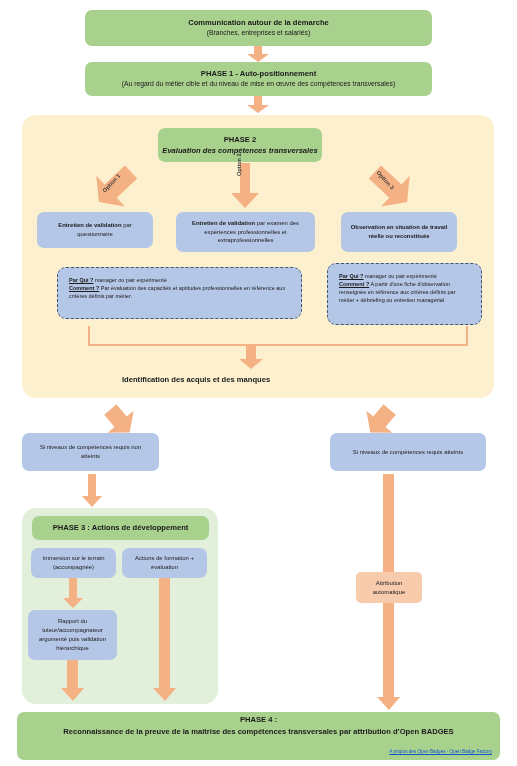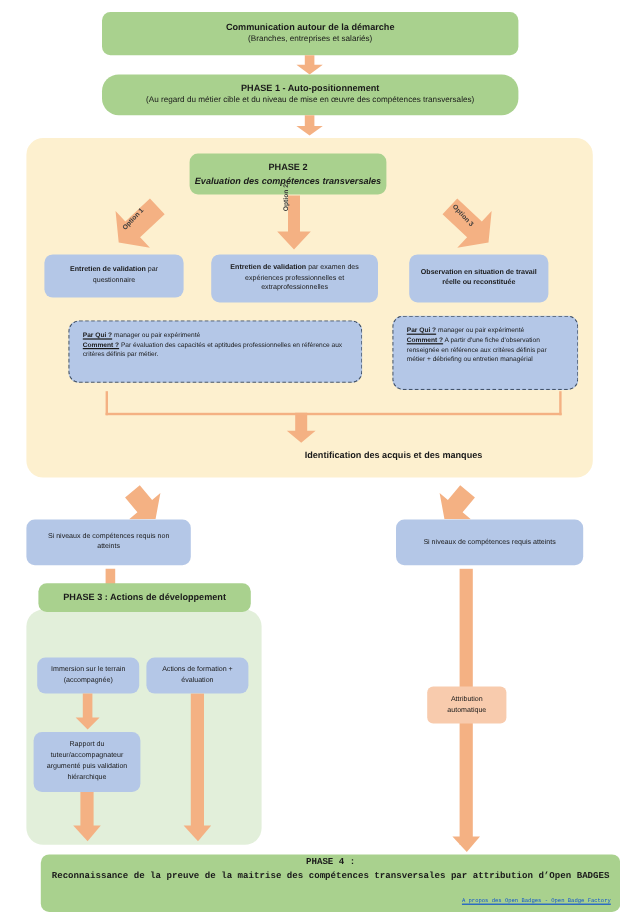--- a/index.html
+++ b/index.html
@@ -51,21 +51,21 @@
 
   <div class="abs green-box" style="left:85px;top:10px;width:347px;height:36px;">
     <div class="l1">Communication autour de la démarche</div>
     <div class="l2" style="margin-top:2px;">(Branches, entreprises et salariés)</div>
   </div>
 
   <svg class="abs arrow" style="left:246px;top:46px;" width="24" height="16" viewBox="0 0 24 16">
     <polygon class="afill" points="8,0 16,0 16,8 23,8 12,16 1,8 8,8"></polygon>
   </svg>
 
-  <div class="abs green-box" style="left:85px;top:62px;width:347px;height:34px;border-radius:14px;">
+  <div class="abs green-box" style="left:85px;top:62px;width:347px;height:34px;">
     <div class="l1">PHASE 1 - Auto-positionnement</div>
     <div class="l2" style="margin-top:2px;">(Au regard du métier cible et du niveau de mise en œuvre des compétences transversales)</div>
   </div>
 
   <svg class="abs arrow" style="left:246px;top:96px;" width="24" height="17" viewBox="0 0 24 17">
     <polygon class="afill" points="8,0 16,0 16,9 23,9 12,17 1,9 8,9"></polygon>
   </svg>
 
   <div class="abs panel-cream" style="left:22px;top:115px;width:472px;height:283px;"></div>
 
@@ -124,21 +124,21 @@
   </div>
 
   <div class="abs bracket" style="left:88px;top:344px;width:380px;height:2px;"></div>
   <div class="abs bracket" style="left:88px;top:326px;width:2px;height:20px;"></div>
   <div class="abs bracket" style="left:466px;top:326px;width:2px;height:20px;"></div>
 
   <svg class="abs arrow" style="left:238px;top:344px;" width="26" height="26" viewBox="0 0 26 26">
     <polygon class="afill" points="8,0 18,0 18,15 25,15 13,25 1,15 8,15"></polygon>
   </svg>
 
-  <div class="abs l1" style="left:122px;top:375px;width:280px;text-align:right;">Identification des acquis et des manques</div>
+  <div class="abs l1" style="left:122px;top:375px;width:280px;text-align:left;">Identification des acquis et des manques</div>
 
   <svg class="abs arrow" style="left:97px;top:404px;" width="46" height="34" viewBox="0 0 46 34">
     <g transform="rotate(-40 23 17)">
       <polygon class="afill" points="15,2 31,2 31,18 40,18 23,32 6,18 15,18"></polygon>
     </g>
   </svg>
 
   <svg class="abs arrow" style="left:357px;top:404px;" width="46" height="34" viewBox="0 0 46 34">
     <g transform="rotate(40 23 17)">
       <polygon class="afill" points="15,2 31,2 31,18 40,18 23,32 6,18 15,18"></polygon>
@@ -157,21 +157,21 @@
     <polygon class="afill" points="7,0 15,0 15,22 21,22 11,33 1,22 7,22"></polygon>
   </svg>
 
   <div class="abs arrow-d" style="left:383px;top:474px;width:11px;height:230px;"></div>
   <svg class="abs arrow" style="left:377px;top:697px;" width="24" height="14" viewBox="0 0 24 14">
     <polygon class="afill" points="0,0 23,0 12,13"></polygon>
   </svg>
 
   <div class="abs panel-green-lt" style="left:22px;top:508px;width:196px;height:196px;"></div>
 
-  <div class="abs green-box" style="left:32px;top:486px;width:177px;height:24px;">
+  <div class="abs green-box" style="left:32px;top:516px;width:177px;height:24px;">
     <div class="l1">PHASE 3 : Actions de développement</div>
   </div>
 
   <div class="abs blue-box" style="left:31px;top:548px;width:85px;height:30px;padding:0 4px;">
     <div class="tiny6">Immersion sur le terrain (accompagnée)</div>
   </div>
 
   <div class="abs blue-box" style="left:122px;top:548px;width:85px;height:30px;padding:0 4px;">
     <div class="tiny6">Actions de formation + évaluation</div>
   </div>
@@ -191,21 +191,21 @@
 
   <div class="abs arrow-d" style="left:67px;top:660px;width:11px;height:32px;"></div>
   <svg class="abs arrow" style="left:61px;top:688px;" width="24" height="14" viewBox="0 0 24 14">
     <polygon class="afill" points="0,0 23,0 12,13"></polygon>
   </svg>
 
   <div class="abs peach-box" style="left:356px;top:572px;width:66px;height:31px;padding:0 3px;">
     <div class="tiny6">Attribution automatique</div>
   </div>
 
-  <div class="abs green-box" style="left:34px;top:712px;width:483px;height:48px;font-family:Liberation Mono, monospace;">
+  <div class="abs green-box" style="left:17px;top:712px;width:483px;height:48px;">
     <div class="l1">PHASE 4 :</div>
     <div class="l1" style="margin-top:2px;padding:0 6px;">Reconnaissance de la preuve de la maitrise des compétences transversales par attribution d’Open BADGES</div>
     <div style="width:100%;text-align:right;padding-right:16px;margin-top:3px;">
       <a href="#" class="link">A propos des Open Badges - Open Badge Factory</a>
     </div>
   </div>
 
 </div>
 
 </body></html>

